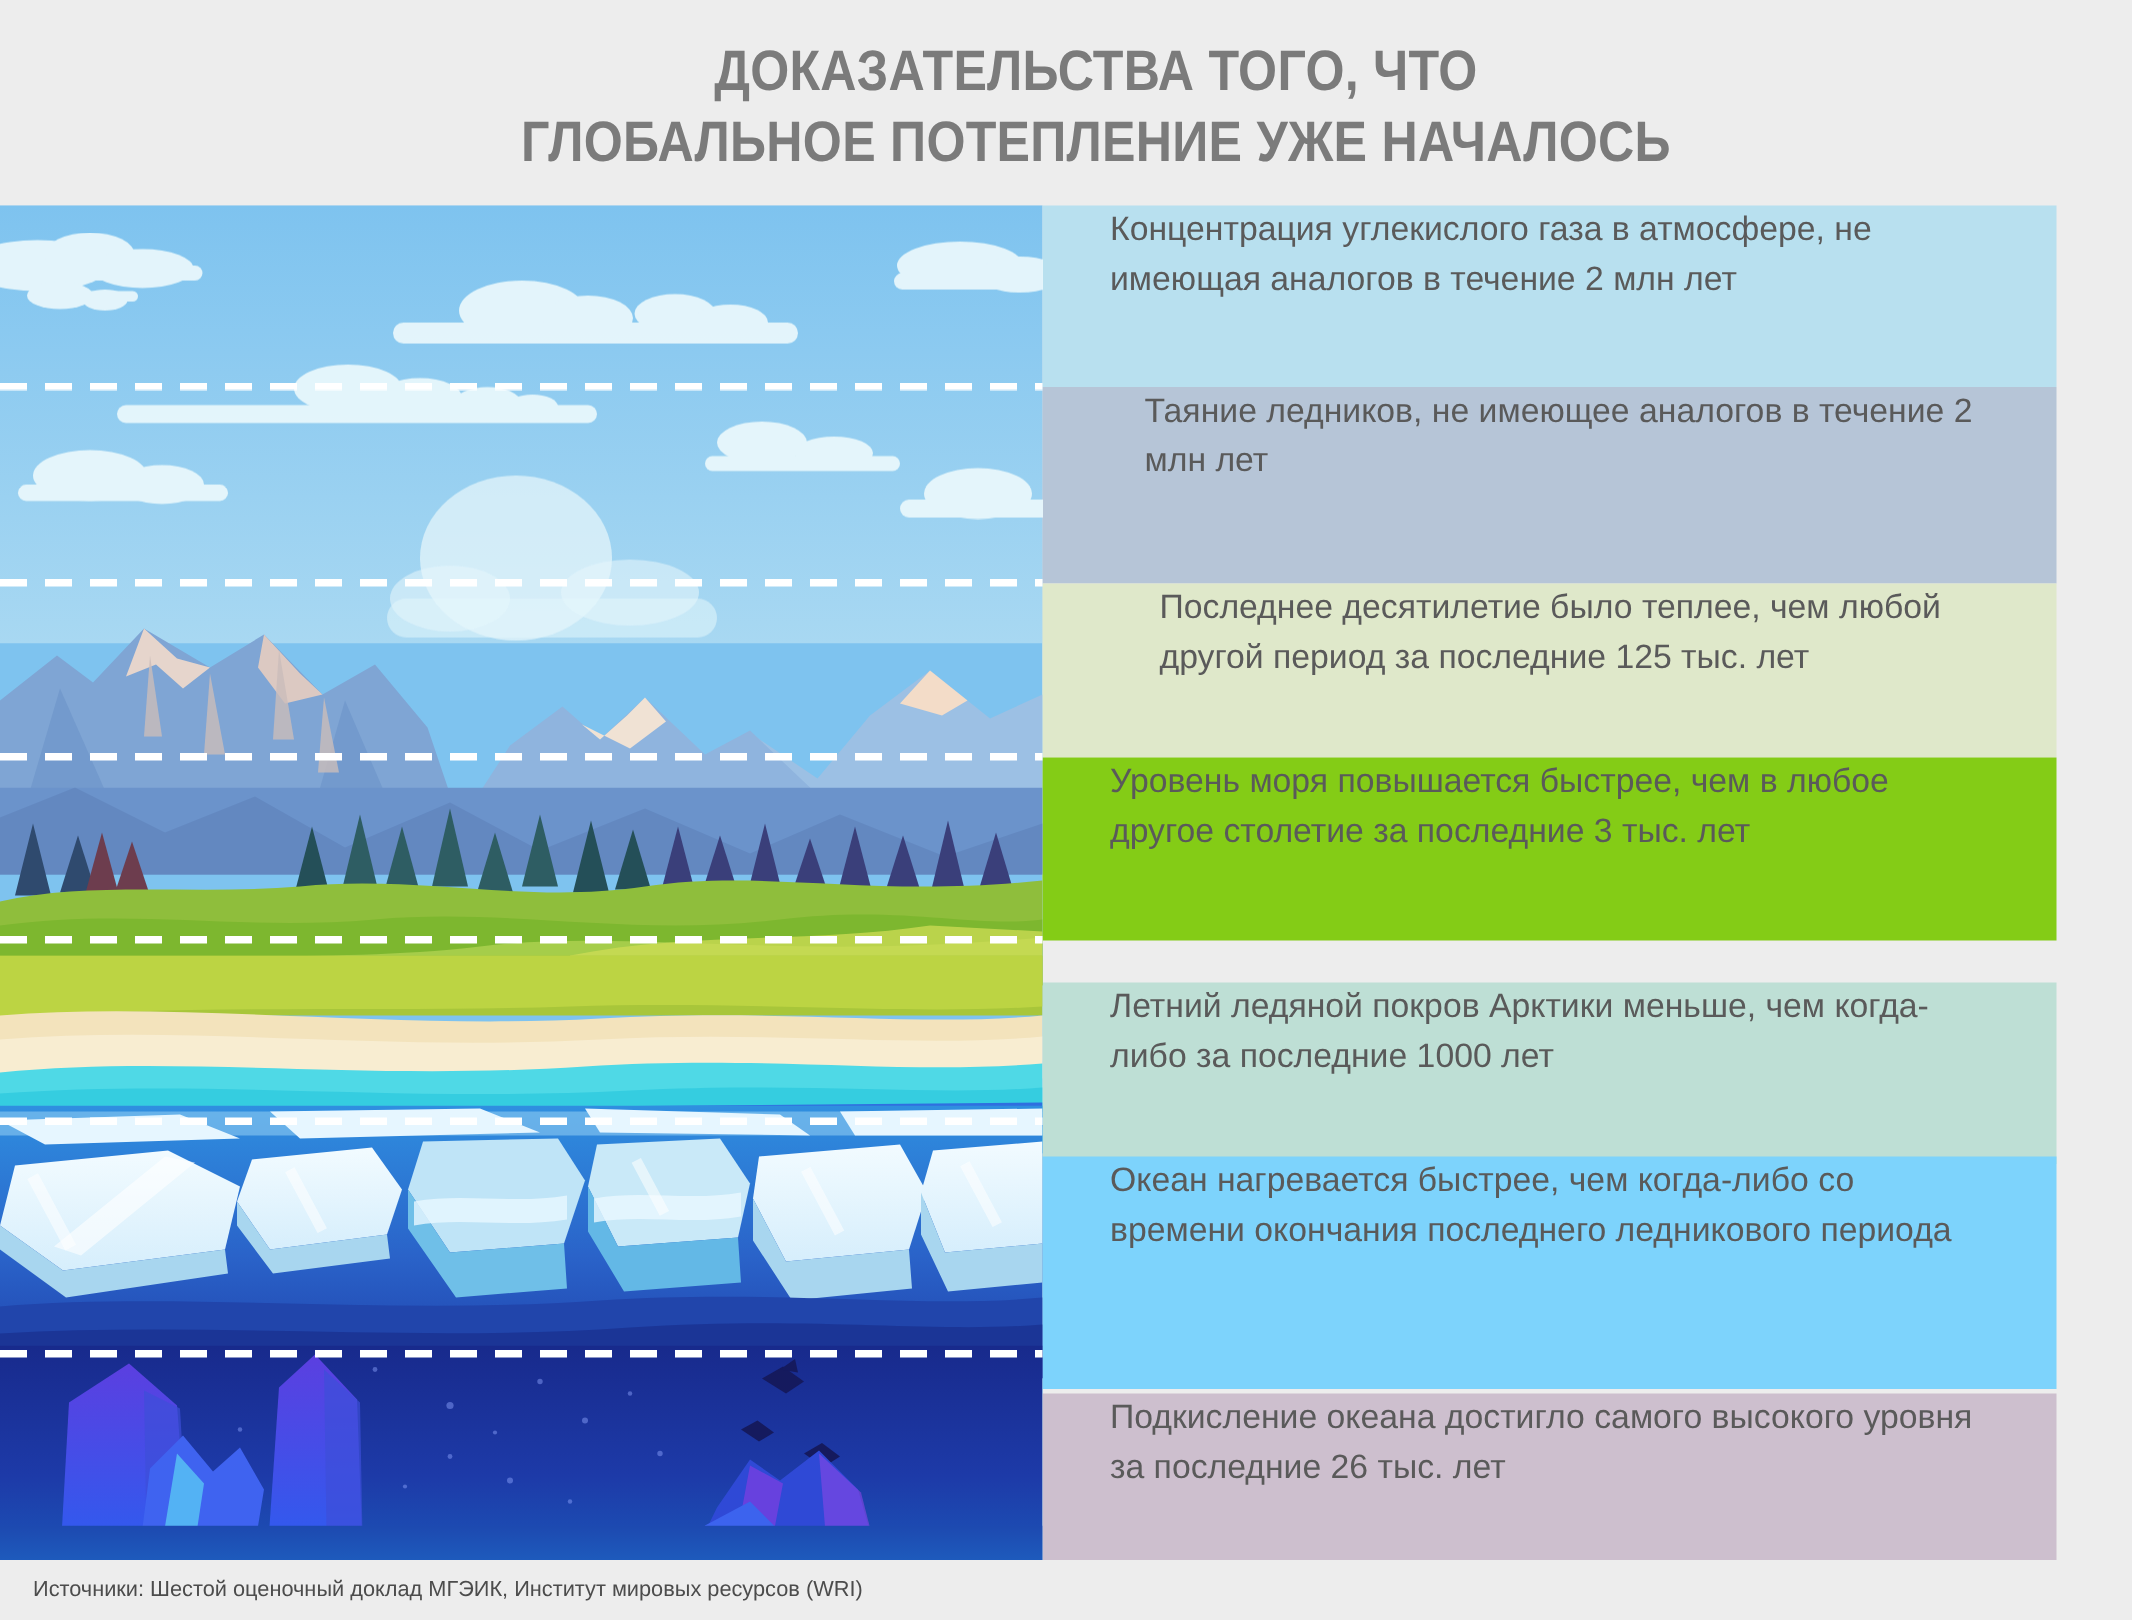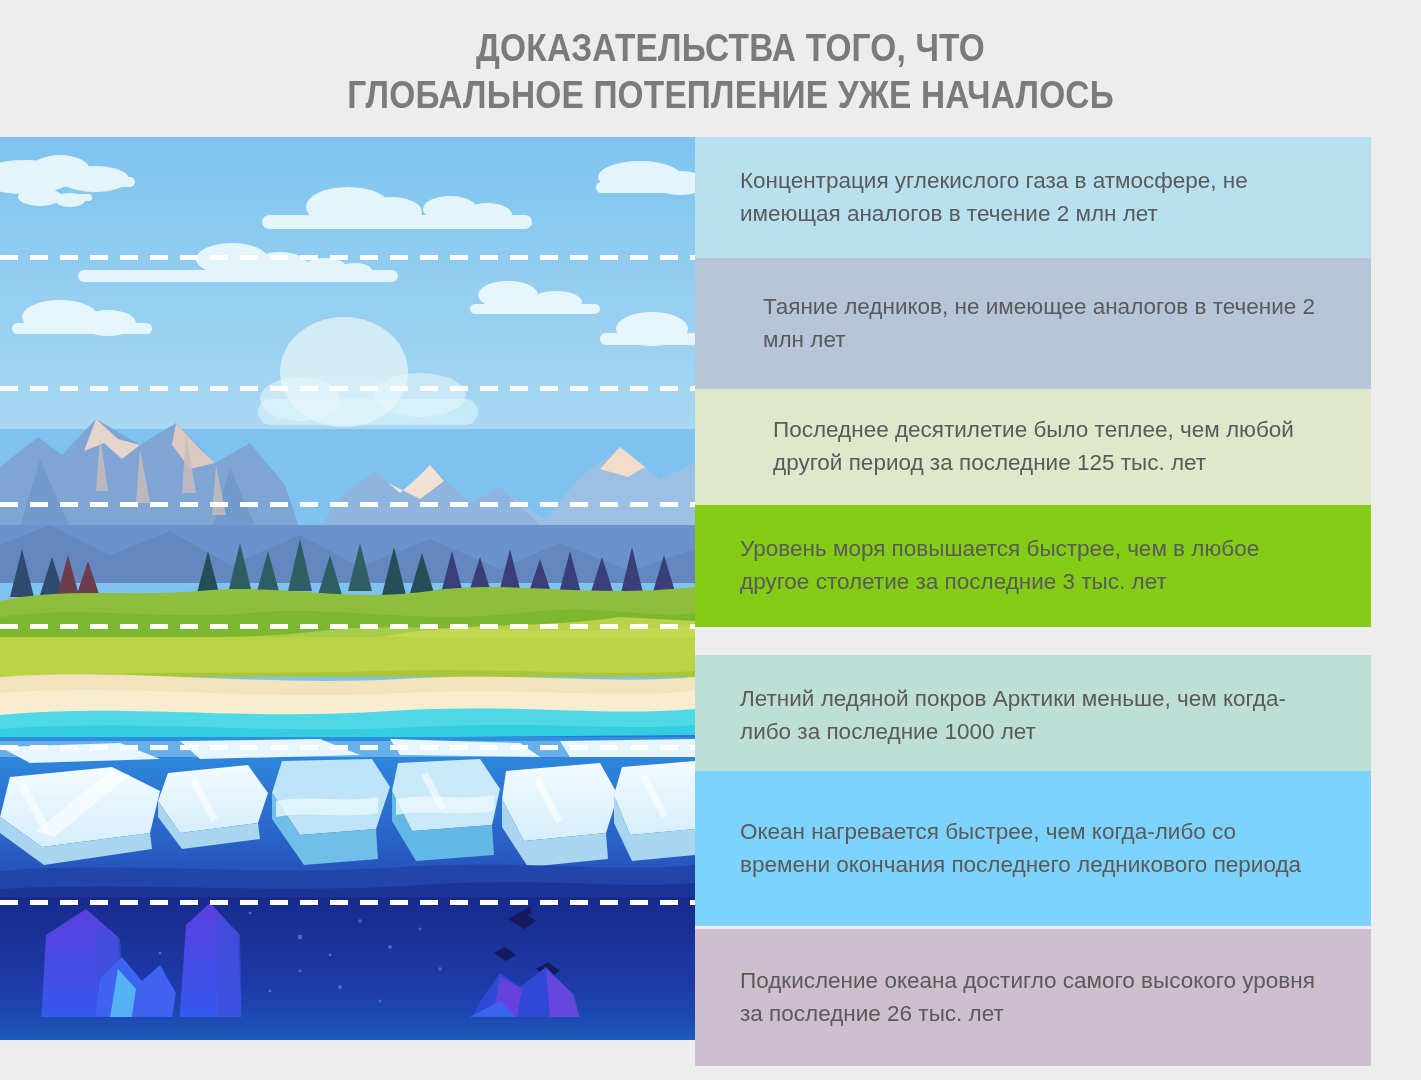--- a/index.html
+++ b/index.html
@@ -37,21 +37,21 @@
     position:absolute;left:0;top:137px;width:1421px;height:903px;
     display:flex;
   }
   .illus{position:relative;width:695px;height:903px;overflow:hidden;background:#7ec3ef;}
   .panel{position:relative;width:726px;height:903px;}
 
   
   .band{
     position:absolute;left:0;width:676px;
     box-sizing:border-box;
-    display:flex;align-items:center;
+    display:flex;
   }
   .band-text{
     color:#5a5a5a;
     font-size:22.5px;
     line-height:1.45;
     padding:0 48px 0 45px;
     max-width:640px;
   }
 
   
@@ -425,14 +425,17 @@
         <div class="band-text">Океан нагревается быстрее, чем когда-либо со времени окончания последнего ледникового периода</div>
       </div>
 
       <div class="band" style="top:766px;height:137px;background:#cdbfce;margin-top:26px;">
         <div class="band-text">Подкисление океана достигло самого высокого уровня за последние 26 тыс. лет</div>
       </div>
 
     </div>
   </div>
 
+  <div class="footer">
+    <div class="footer-text">Источники: Шестой оценочный доклад МГЭИК, Институт мировых ресурсов (WRI)</div>
+  </div>
 
 </div>
 
 </body></html>

